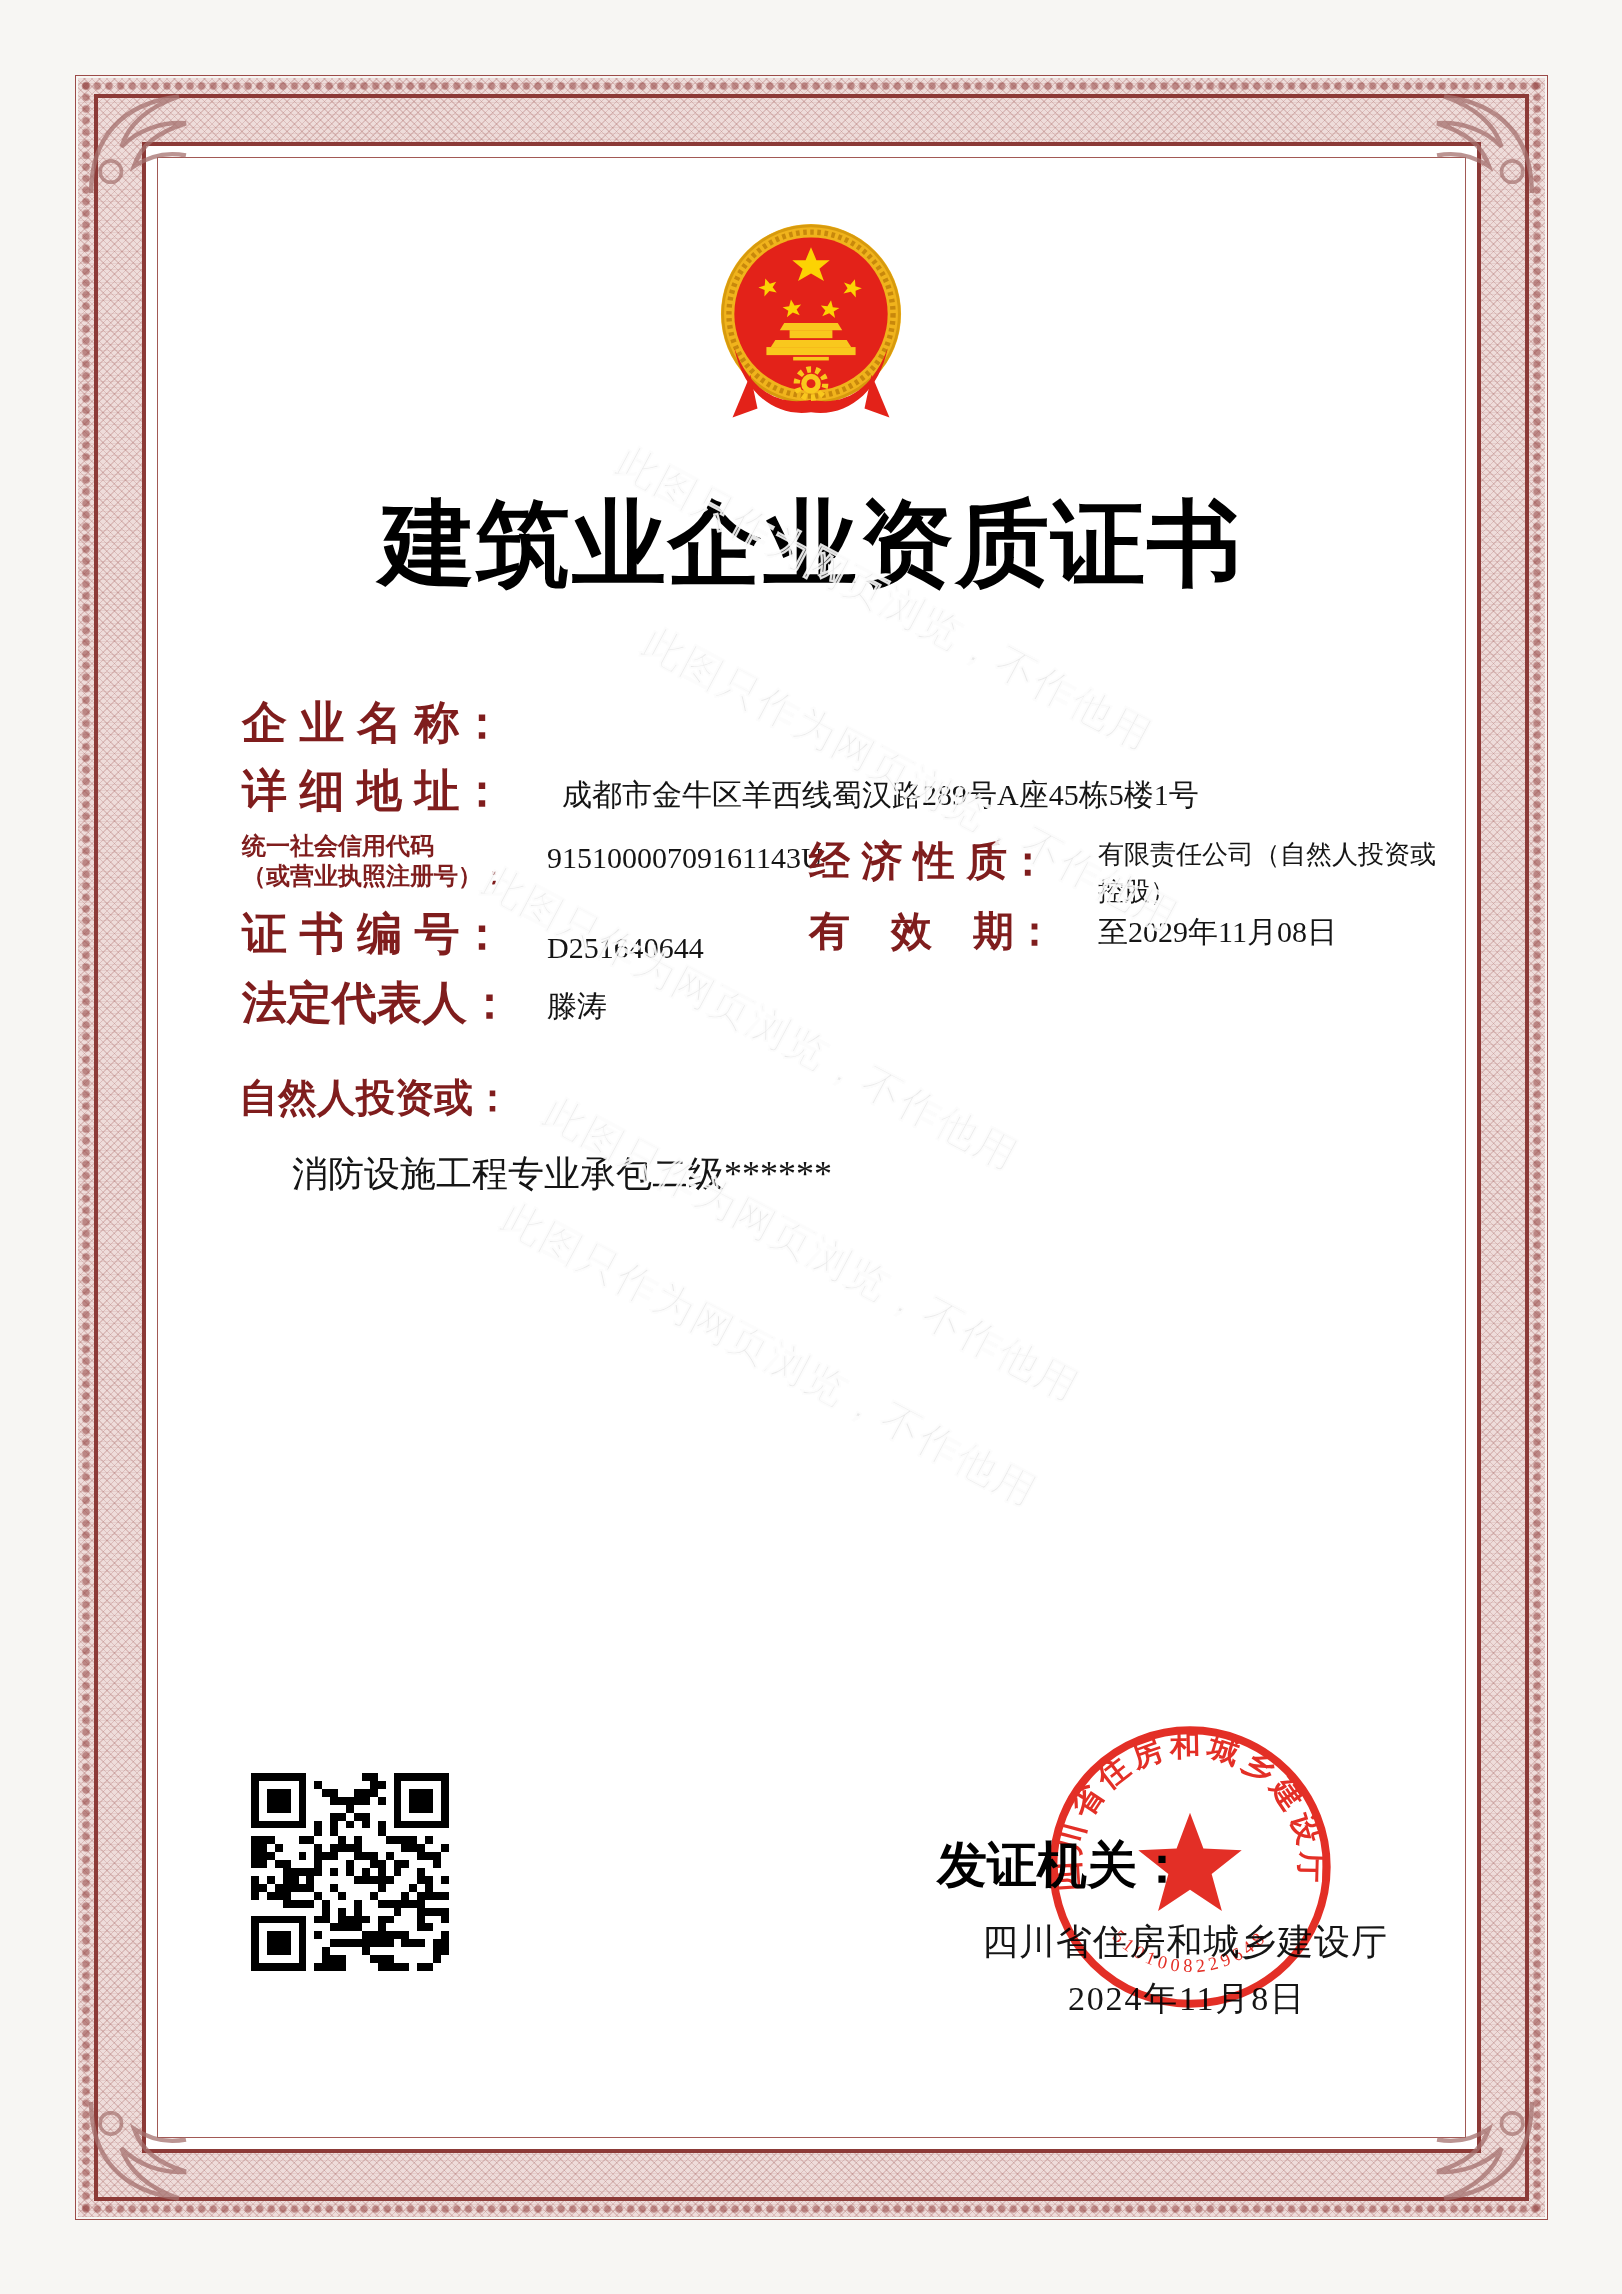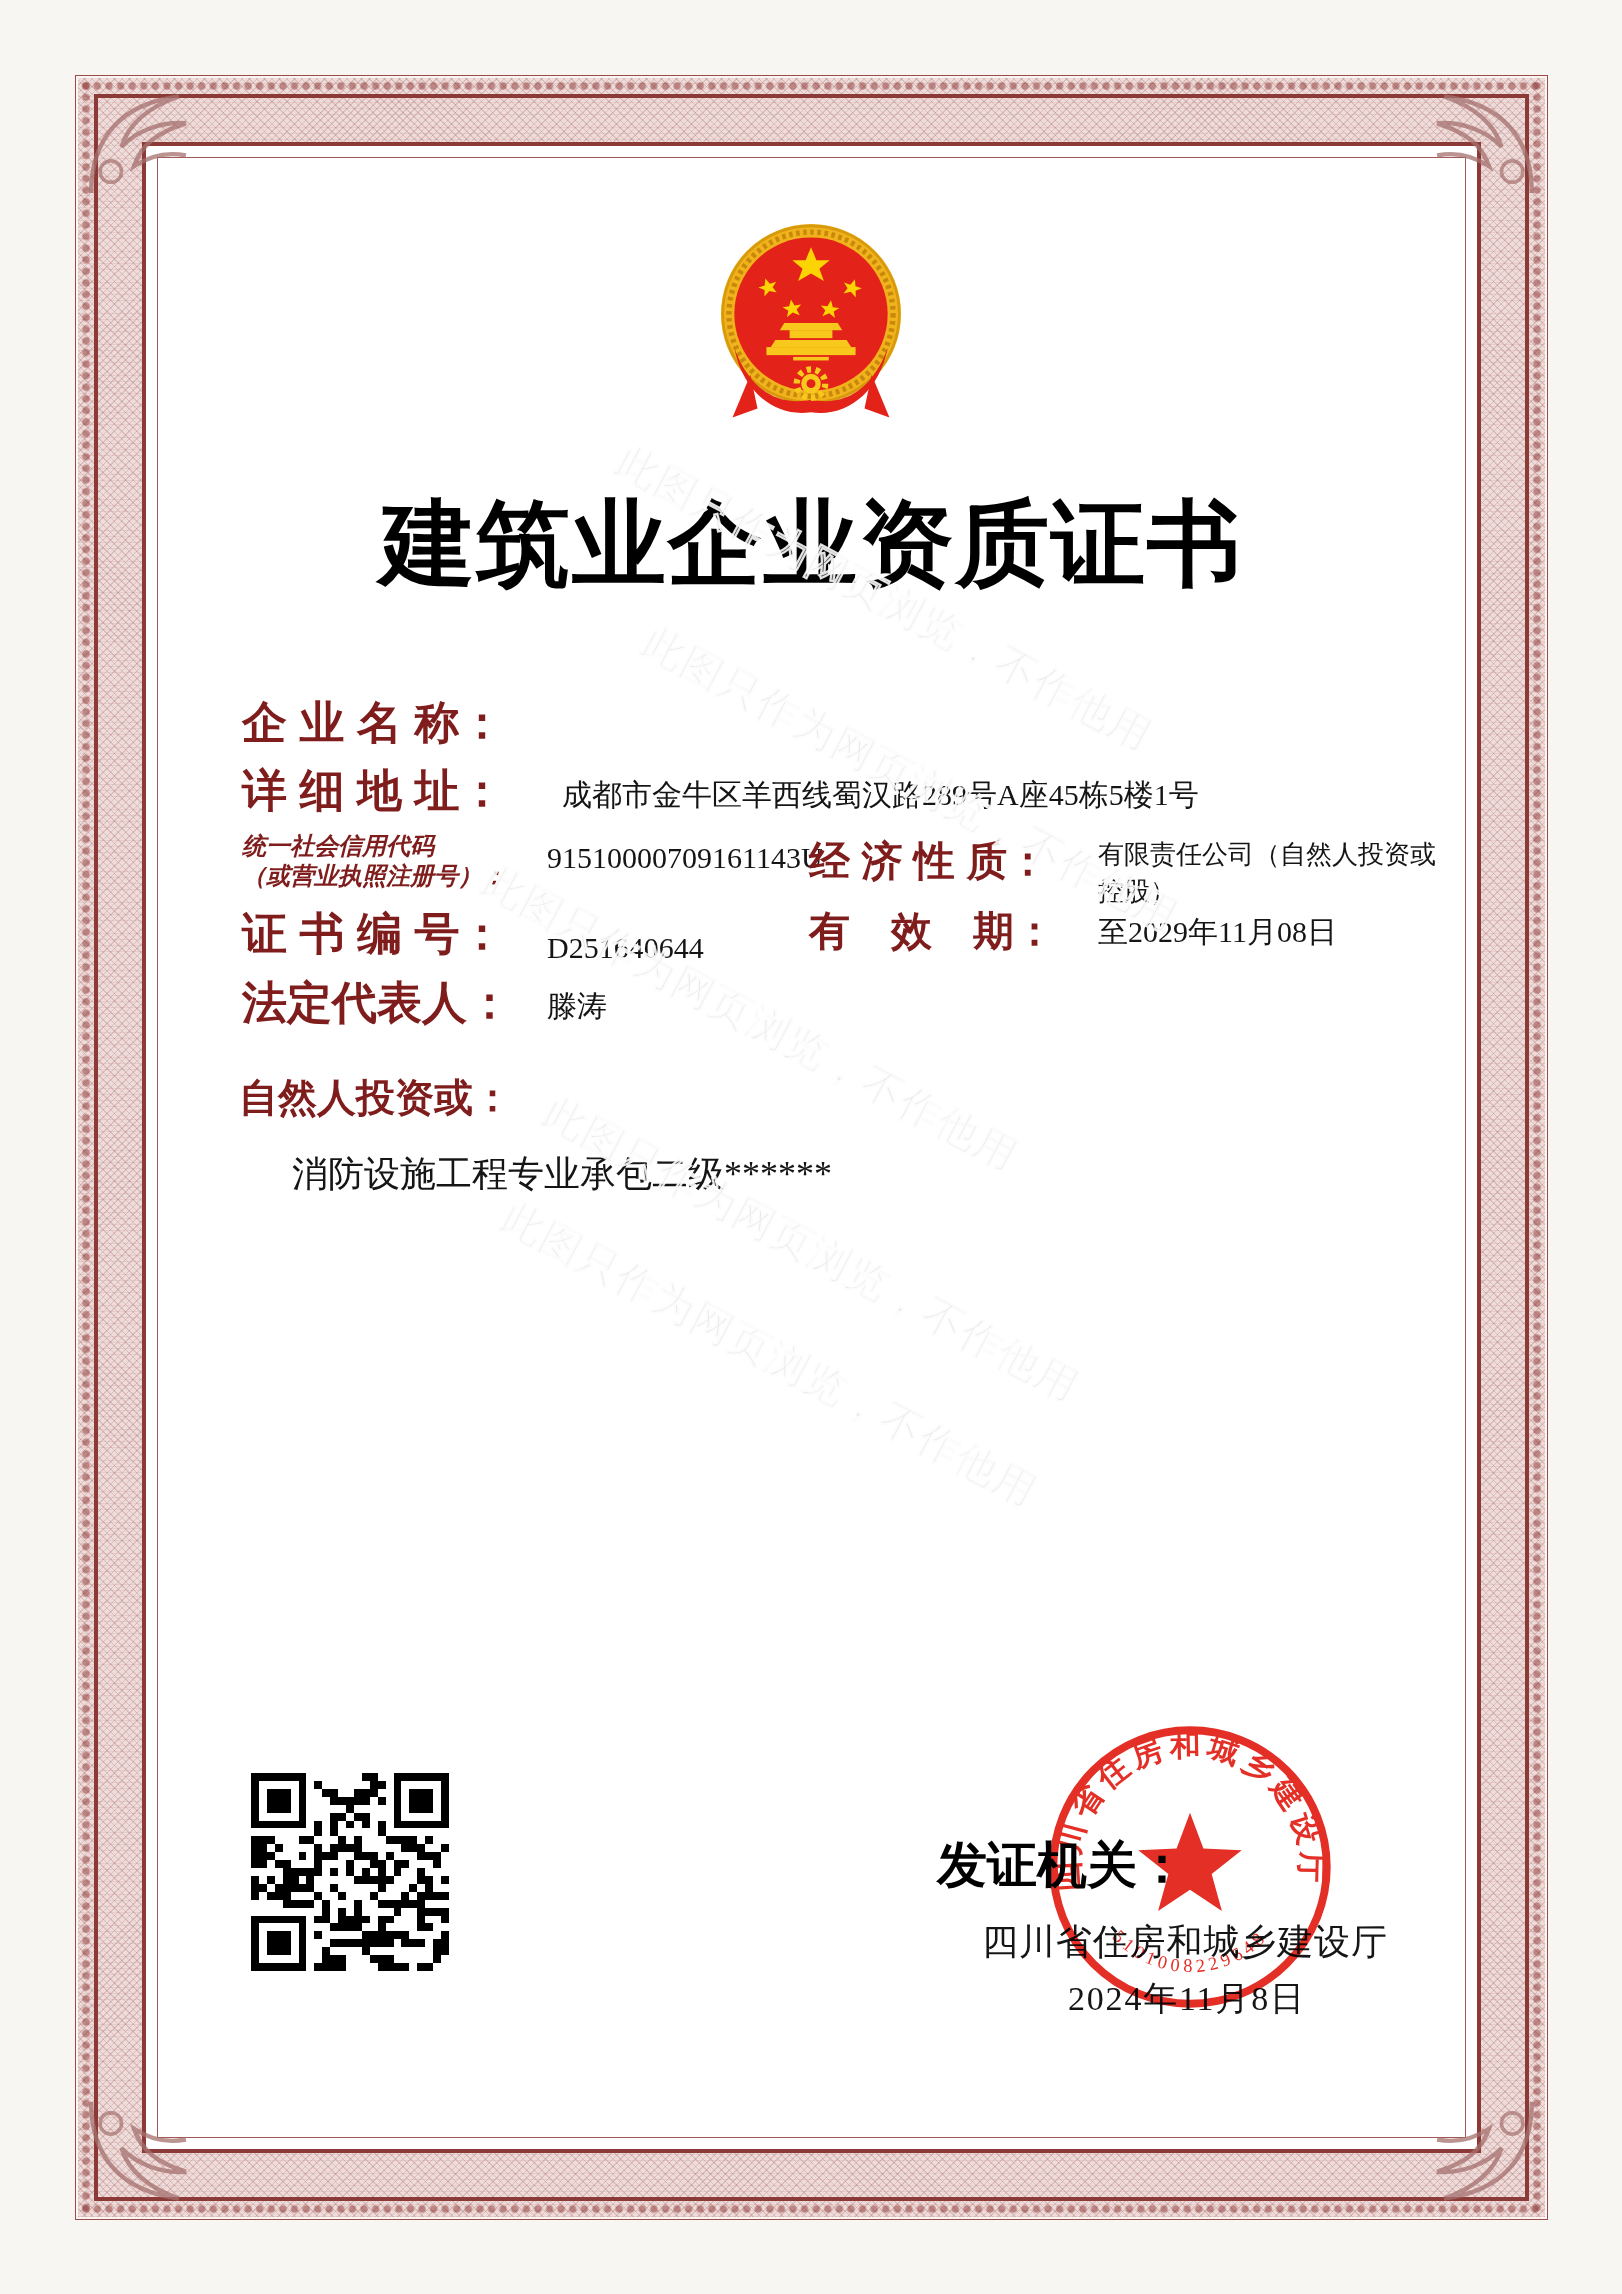--- a/index.html
+++ b/index.html
@@ -119,21 +119,21 @@
     <circle cx="112" cy="188" r="5" fill="#e32219"></circle>
   </svg>
 
   <div class="abs title">建筑业企业资质证书</div>
 
   <div class="abs lab lab-big" style="left:242px;top:693px;">企 业 名 称：</div>
 
   <div class="abs lab lab-big" style="left:242px;top:761px;">详 细 地 址：</div>
   <div class="abs val v34" style="left:545px;top:775px;margin-left:17px;">成都市金牛区羊西线蜀汉路289号A座45栋5楼1号</div>
 
-  <div class="abs" style="left:242px;top:831px;font-style:italic;">
+  <div class="abs" style="left:242px;top:831px;">
     <div class="lab lab-small">统一社会信用代码</div>
     <div class="lab lab-small">（或营业执照注册号）：</div>
   </div>
   <div class="abs val v34" style="left:547px;top:841px;">91510000709161143U</div>
 
   <div class="abs lab lab-right" style="left:809px;top:834px;">经 济 性 质：</div>
   <div class="abs" style="left:1098px;top:836px;">
     <div class="val v29">有限责任公司（自然人投资或</div>
     <div class="val v29">控股）</div>
   </div>

